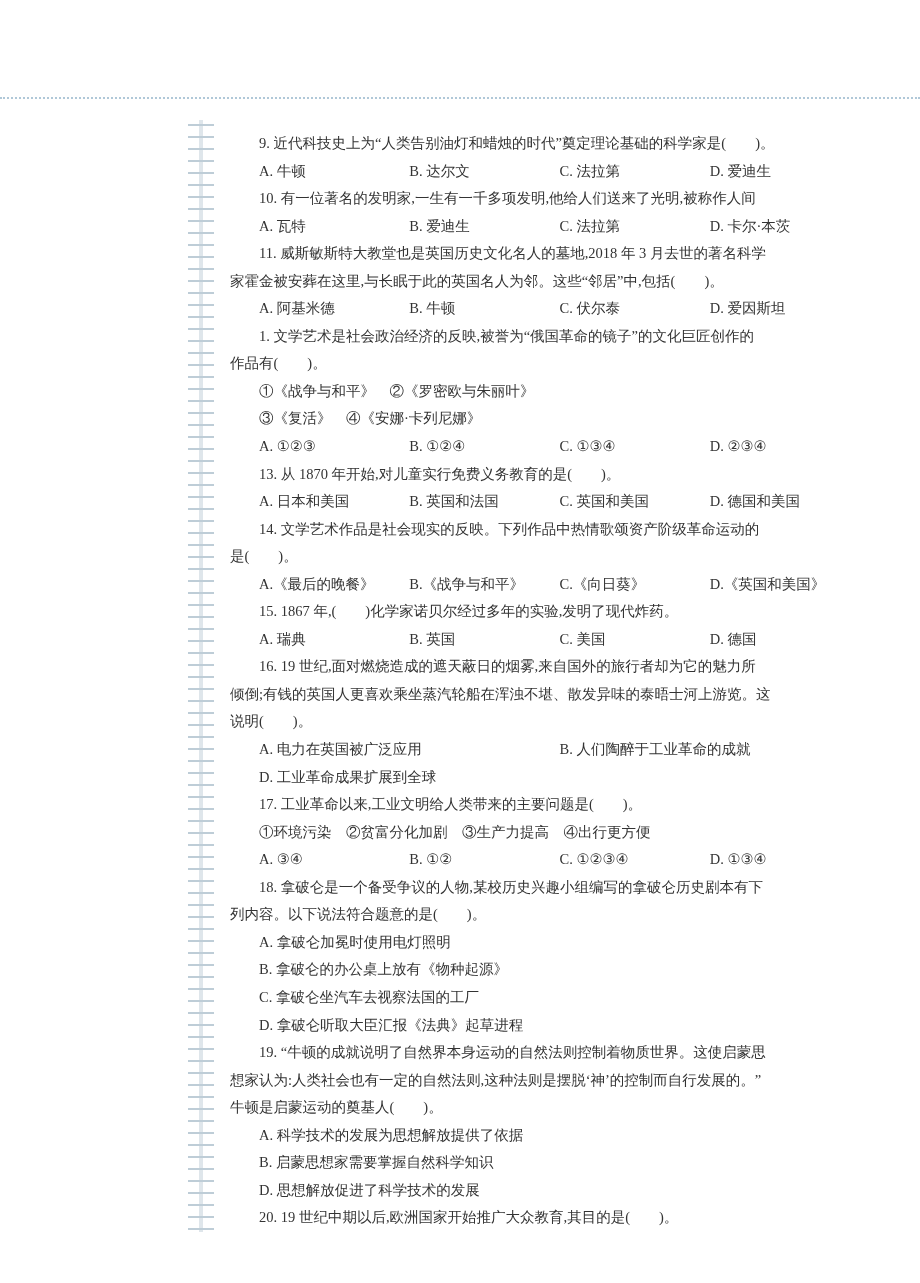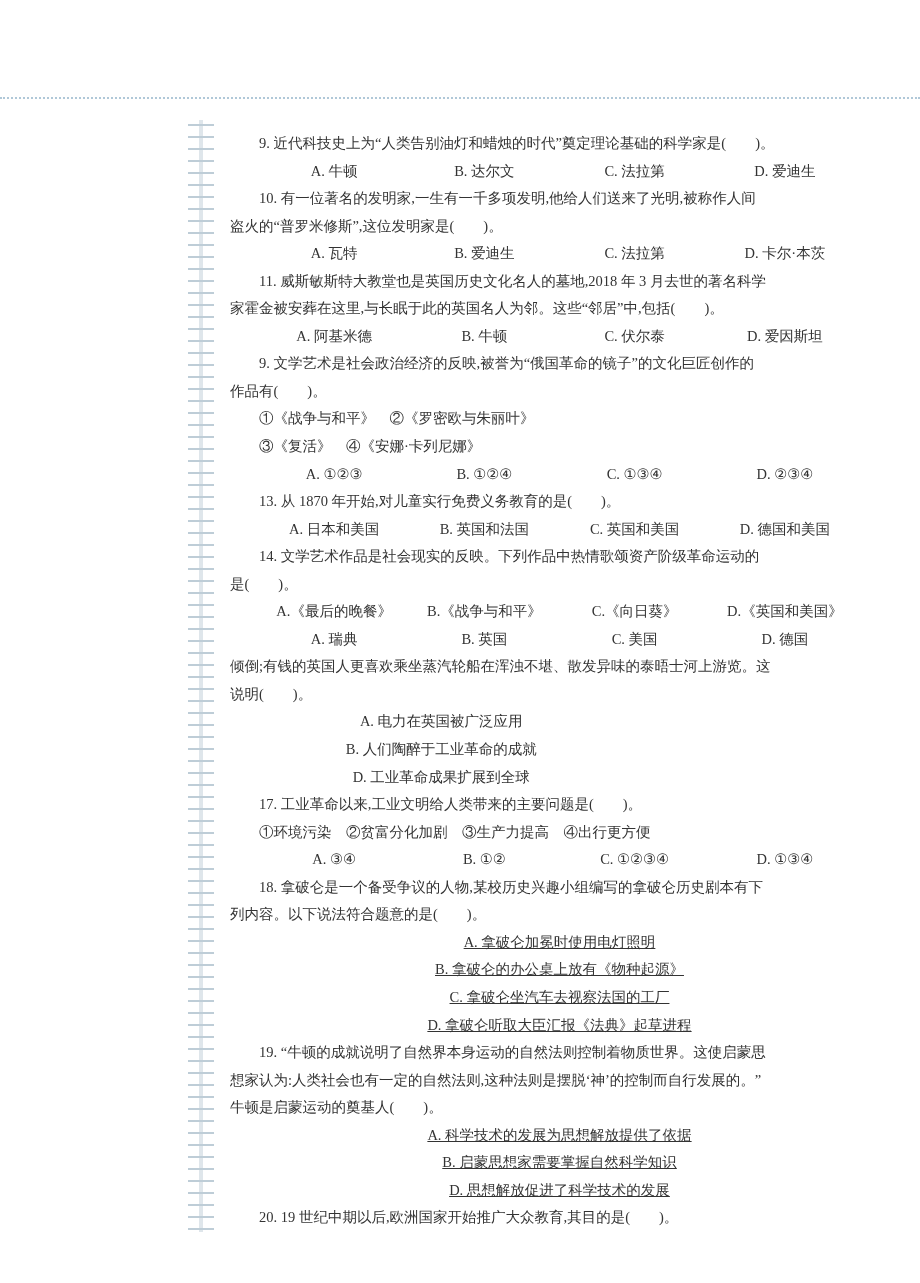--- a/index.html
+++ b/index.html
@@ -47,60 +47,58 @@
     width: 4px;
     background: #8aa6b8;
     opacity: 0.5;
   }
   .block { margin: 0; }
   .indent1 { text-indent: 2em; }
   .options {
     display: flex;
     flex-wrap: wrap;
     padding-left: 2em;
-    text-align: center;
   }
   .options .opt { flex: 0 0 25%; }
-  .options.cols2 .opt { flex: 0 0 50%; margin-left: 32px; }
-  .options.cols1 .opt { flex: 0 0 100%; text-decoration: underline; }
+  .options.cols2 .opt { flex: 0 0 50%; }
+  .options.cols1 .opt { flex: 0 0 100%; }
 </style>
 </head>
 <body>
 
 <div class="page">
   <div class="dotted-rule"></div>
   <div class="spine"></div>
 
   <p class="block indent1">9. 近代科技史上为“人类告别油灯和蜡烛的时代”奠定理论基础的科学家是(　　)。</p>
   <div class="options">
     <span class="opt">A. 牛顿</span>
     <span class="opt">B. 达尔文</span>
     <span class="opt">C. 法拉第</span>
     <span class="opt">D. 爱迪生</span>
   </div>
 
   <p class="block indent1">10. 有一位著名的发明家,一生有一千多项发明,他给人们送来了光明,被称作人间</p>
-  <p class="block">盗火的“普罗米修斯”,这位发明家是(　　)。</p>
   <div class="options">
     <span class="opt">A. 瓦特</span>
     <span class="opt">B. 爱迪生</span>
     <span class="opt">C. 法拉第</span>
     <span class="opt">D. 卡尔·本茨</span>
   </div>
 
   <p class="block indent1">11. 威斯敏斯特大教堂也是英国历史文化名人的墓地,2018 年 3 月去世的著名科学</p>
   <p class="block">家霍金被安葬在这里,与长眠于此的英国名人为邻。这些“邻居”中,包括(　　)。</p>
   <div class="options">
     <span class="opt">A. 阿基米德</span>
     <span class="opt">B. 牛顿</span>
     <span class="opt">C. 伏尔泰</span>
     <span class="opt">D. 爱因斯坦</span>
   </div>
 
-  <p class="block indent1">9. 文学艺术是社会政治经济的反映,被誉为“俄国革命的镜子”的文化巨匠创作的</p>
+  <p class="block indent1">1. 文学艺术是社会政治经济的反映,被誉为“俄国革命的镜子”的文化巨匠创作的</p>
   <p class="block">作品有(　　)。</p>
   <p class="block indent1">①《战争与和平》　②《罗密欧与朱丽叶》</p>
   <p class="block indent1">③《复活》　④《安娜·卡列尼娜》</p>
   <div class="options">
     <span class="opt">A. ①②③</span>
     <span class="opt">B. ①②④</span>
     <span class="opt">C. ①③④</span>
     <span class="opt">D. ②③④</span>
   </div>
 
@@ -114,27 +112,29 @@
 
   <p class="block indent1">14. 文学艺术作品是社会现实的反映。下列作品中热情歌颂资产阶级革命运动的</p>
   <p class="block">是(　　)。</p>
   <div class="options">
     <span class="opt">A.《最后的晚餐》</span>
     <span class="opt">B.《战争与和平》</span>
     <span class="opt">C.《向日葵》</span>
     <span class="opt">D.《英国和美国》</span>
   </div>
 
+  <p class="block indent1">15. 1867 年,(　　)化学家诺贝尔经过多年的实验,发明了现代炸药。</p>
   <div class="options">
     <span class="opt">A. 瑞典</span>
     <span class="opt">B. 英国</span>
     <span class="opt">C. 美国</span>
     <span class="opt">D. 德国</span>
   </div>
 
+  <p class="block indent1">16. 19 世纪,面对燃烧造成的遮天蔽日的烟雾,来自国外的旅行者却为它的魅力所</p>
   <p class="block">倾倒;有钱的英国人更喜欢乘坐蒸汽轮船在浑浊不堪、散发异味的泰晤士河上游览。这</p>
   <p class="block">说明(　　)。</p>
   <div class="options cols2">
     <span class="opt">A. 电力在英国被广泛应用</span>
     <span class="opt">B. 人们陶醉于工业革命的成就</span>
     <span class="opt">D. 工业革命成果扩展到全球</span>
   </div>
 
   <p class="block indent1">17. 工业革命以来,工业文明给人类带来的主要问题是(　　)。</p>
   <p class="block indent1">①环境污染　②贫富分化加剧　③生产力提高　④出行更方便</p>

